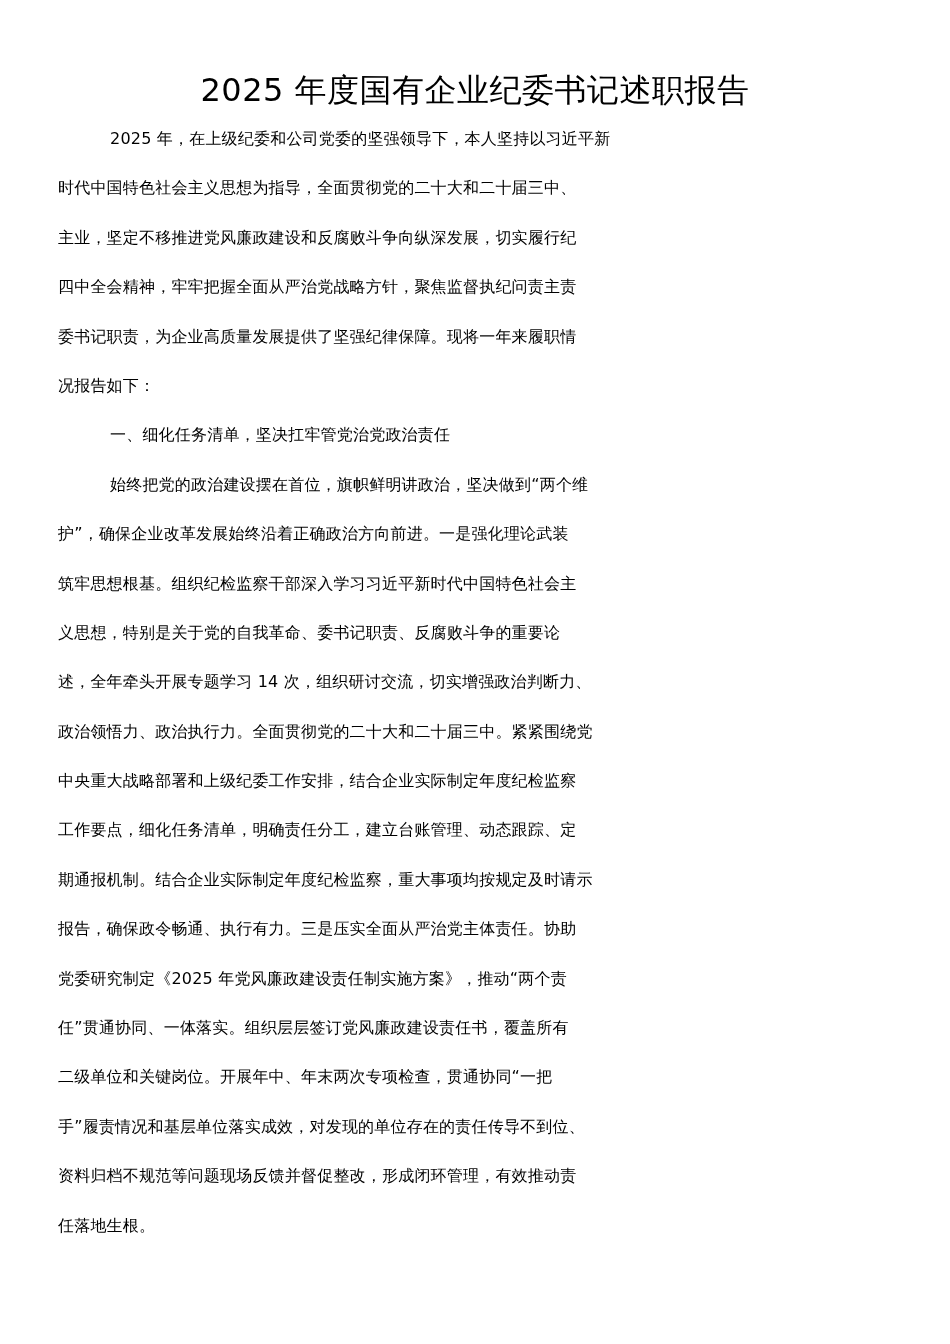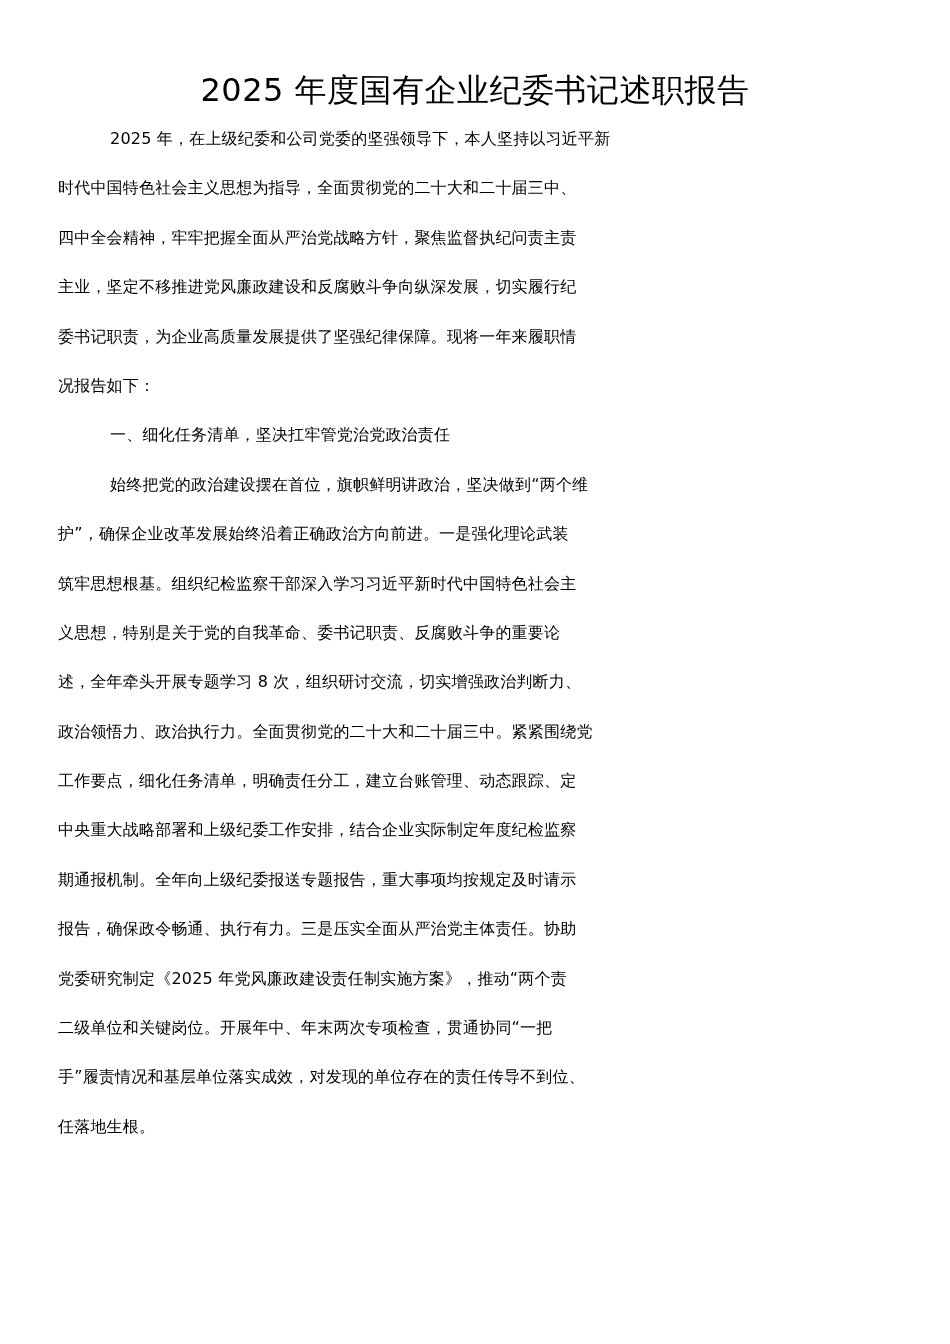--- a/index.html
+++ b/index.html
@@ -57,33 +57,35 @@
   </style>
 </head>
 <body>
 
 <div class="page">
   <div class="title">2025 年度国有企业纪委书记述职报告</div>
 
   <div class="body">
     <span class="line indent">2025 年，在上级纪委和公司党委的坚强领导下，本人坚持以习近平新</span>
     <span class="line">时代中国特色社会主义思想为指导，全面贯彻党的二十大和二十届三中、</span>
+    <span class="line">主业，坚定不移推进党风廉政建设和反腐败斗争向纵深发展，切实履行纪</span>
     <span class="line">四中全会精神，牢牢把握全面从严治党战略方针，聚焦监督执纪问责主责</span>
-    <span class="line">主业，坚定不移推进党风廉政建设和反腐败斗争向纵深发展，切实履行纪</span>
     <span class="line">委书记职责，为企业高质量发展提供了坚强纪律保障。现将一年来履职情</span>
     <span class="line">况报告如下：</span>
     <span class="line heading">一、细化任务清单，坚决扛牢管党治党政治责任</span>
     <span class="line indent">始终把党的政治建设摆在首位，旗帜鲜明讲政治，坚决做到“两个维</span>
     <span class="line">护”，确保企业改革发展始终沿着正确政治方向前进。一是强化理论武装</span>
     <span class="line">筑牢思想根基。组织纪检监察干部深入学习习近平新时代中国特色社会主</span>
     <span class="line">义思想，特别是关于党的自我革命、委书记职责、反腐败斗争的重要论</span>
-    <span class="line">述，全年牵头开展专题学习 8 次，组织研讨交流，切实增强政治判断力、</span>
+    <span class="line">述，全年牵头开展专题学习 14 次，组织研讨交流，切实增强政治判断力、</span>
     <span class="line">政治领悟力、政治执行力。全面贯彻党的二十大和二十届三中。紧紧围绕党</span>
+    <span class="line">中央重大战略部署和上级纪委工作安排，结合企业实际制定年度纪检监察</span>
     <span class="line">工作要点，细化任务清单，明确责任分工，建立台账管理、动态跟踪、定</span>
-    <span class="line">中央重大战略部署和上级纪委工作安排，结合企业实际制定年度纪检监察</span>
-    <span class="line">期通报机制。全年向上级纪委报送专题报告，重大事项均按规定及时请示</span>
+    <span class="line">期通报机制。结合企业实际制定年度纪检监察，重大事项均按规定及时请示</span>
     <span class="line">报告，确保政令畅通、执行有力。三是压实全面从严治党主体责任。协助</span>
     <span class="line">党委研究制定《2025 年党风廉政建设责任制实施方案》，推动“两个责</span>
+    <span class="line">任”贯通协同、一体落实。组织层层签订党风廉政建设责任书，覆盖所有</span>
     <span class="line">二级单位和关键岗位。开展年中、年末两次专项检查，贯通协同“一把</span>
     <span class="line">手”履责情况和基层单位落实成效，对发现的单位存在的责任传导不到位、</span>
+    <span class="line">资料归档不规范等问题现场反馈并督促整改，形成闭环管理，有效推动责</span>
     <span class="line">任落地生根。</span>
   </div>
 </div>
 
 </body></html>

